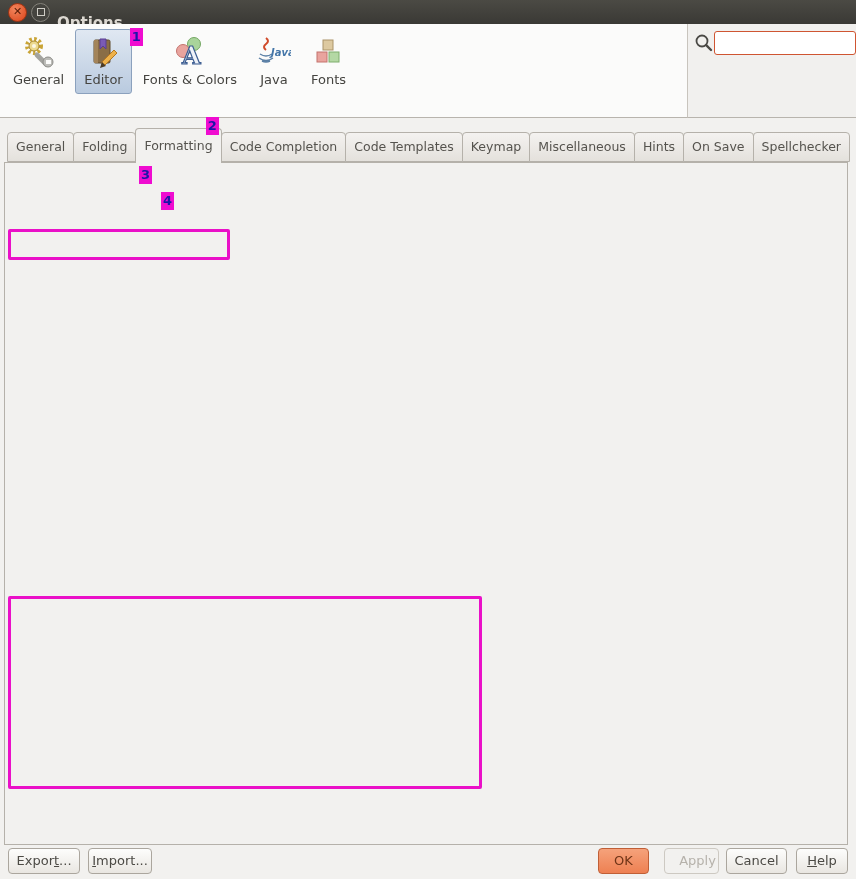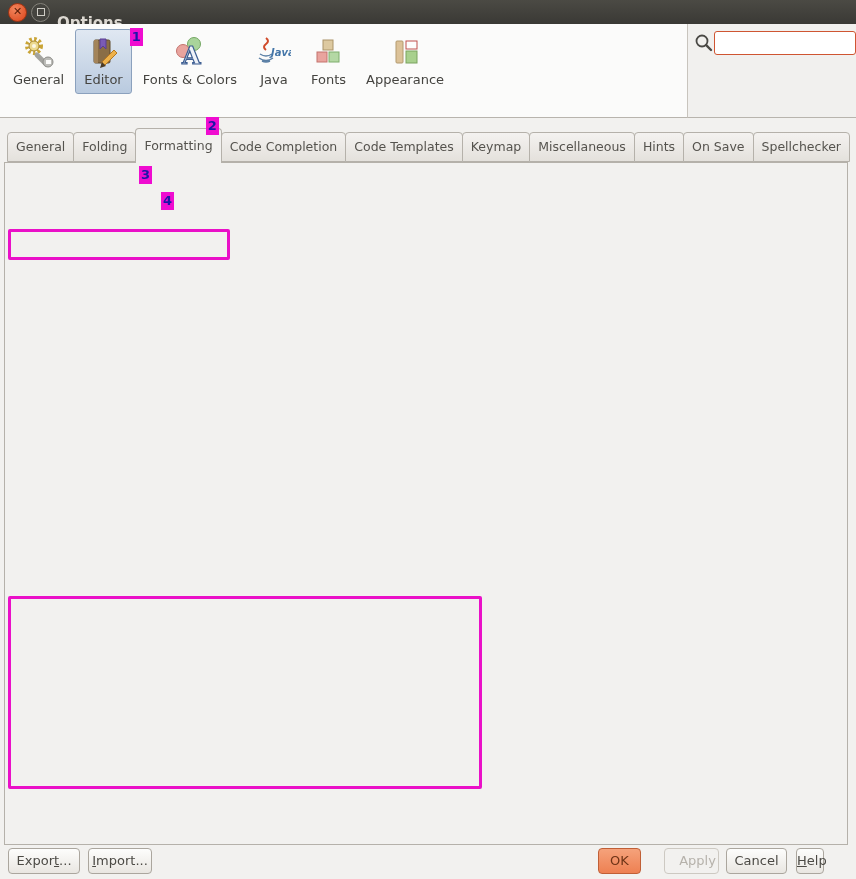--- a/index.html
+++ b/index.html
@@ -145,28 +145,20 @@
           </svg></span>
         <span class="tlbl">Java</span>
       </div>
       <div class="tbtn">
         <span class="ticon"><svg viewBox="0 0 34 34">
             <rect x="12" y="5" width="10" height="10" fill="#ddc9a0" stroke="#ab9468"></rect>
             <rect x="6" y="17" width="10" height="10" fill="#e9a49e" stroke="#c4736d"></rect>
             <rect x="18" y="17" width="10" height="10" fill="#b4d8a4" stroke="#7fae6c"></rect>
           </svg></span>
         <span class="tlbl">Fonts</span>
-      </div>
-      <div class="tbtn">
-        <span class="ticon"><svg viewBox="0 0 34 34">
-            <rect x="8" y="6" width="7" height="22" rx="1" fill="#dcc298" stroke="#b39a6e"></rect>
-            <rect x="18" y="6" width="11" height="8" fill="#fdfdfc" stroke="#c0504d"></rect>
-            <rect x="18" y="16" width="11" height="12" fill="#a8d08d" stroke="#7ba35e"></rect>
-          </svg></span>
-        <span class="tlbl">Appearance</span>
       </div>
     </div>
   <div class="search-strip">
     <span class="search-icon">
       <svg viewBox="0 0 20 20">
           <circle cx="8" cy="8" r="5.5" fill="none" stroke="#4a4945" stroke-width="1.8"></circle>
           <line x1="12.2" y1="12.2" x2="17" y2="17" stroke="#4a4945" stroke-width="2.4" stroke-linecap="round"></line>
         </svg>
     </span>
     <input class="search-input" value="" style="">
@@ -336,24 +328,24 @@
     <span class="arr" style="left:3px;top:3px">◀</span>
     <div class="hthumb" style="left:14px;width:122px">···</div>
     <span class="arr" style="right:3px;top:3px">▶</span>
   </div>
   <div class="abs" style="left:822px;top:806px;width:16px;height:15px;background:#f3f2f0"></div>
 
   
   <div class="footer-area"></div>
   <div class="abs btn" style="left:8px;top:848px;width:72px"><span>E</span><span>x</span><span>p</span><span>o</span><span>r</span><span class="mn">t</span><span>.</span><span>.</span><span>.</span></div>
   <div class="abs btn" style="left:88px;top:848px;width:64px"><span class="mn">I</span><span>m</span><span>p</span><span>o</span><span>r</span><span>t</span><span>.</span><span>.</span><span>.</span></div>
-  <div class="abs btn ok" style="left:598px;top:848px;width:43px">OK</div>
+  <div class="abs btn ok" style="left:598px;top:848px;width:51px">OK</div>
   <div class="abs btn disabled" style="left:664px;top:848px;width:55px">Apply</div>
   <div class="abs btn" style="left:726px;top:848px;width:61px">Cancel</div>
-  <div class="abs btn" style="left:796px;top:848px;width:28px"><span class="mn">H</span><span>e</span><span>l</span><span>p</span></div>
+  <div class="abs btn" style="left:796px;top:848px;width:52px"><span class="mn">H</span><span>e</span><span>l</span><span>p</span></div>
 
   
   <div class="abs ann-box" style="left:8px;top:229px;width:222px;height:31px"></div>
   <div class="abs ann-box" style="left:8px;top:596px;width:474px;height:193px"></div>
   <div class="ann-badge" style="left:139px;top:166px">3</div>
   <div class="ann-badge" style="left:161px;top:192px">4</div>
 
 </div>
 
 </body></html>

